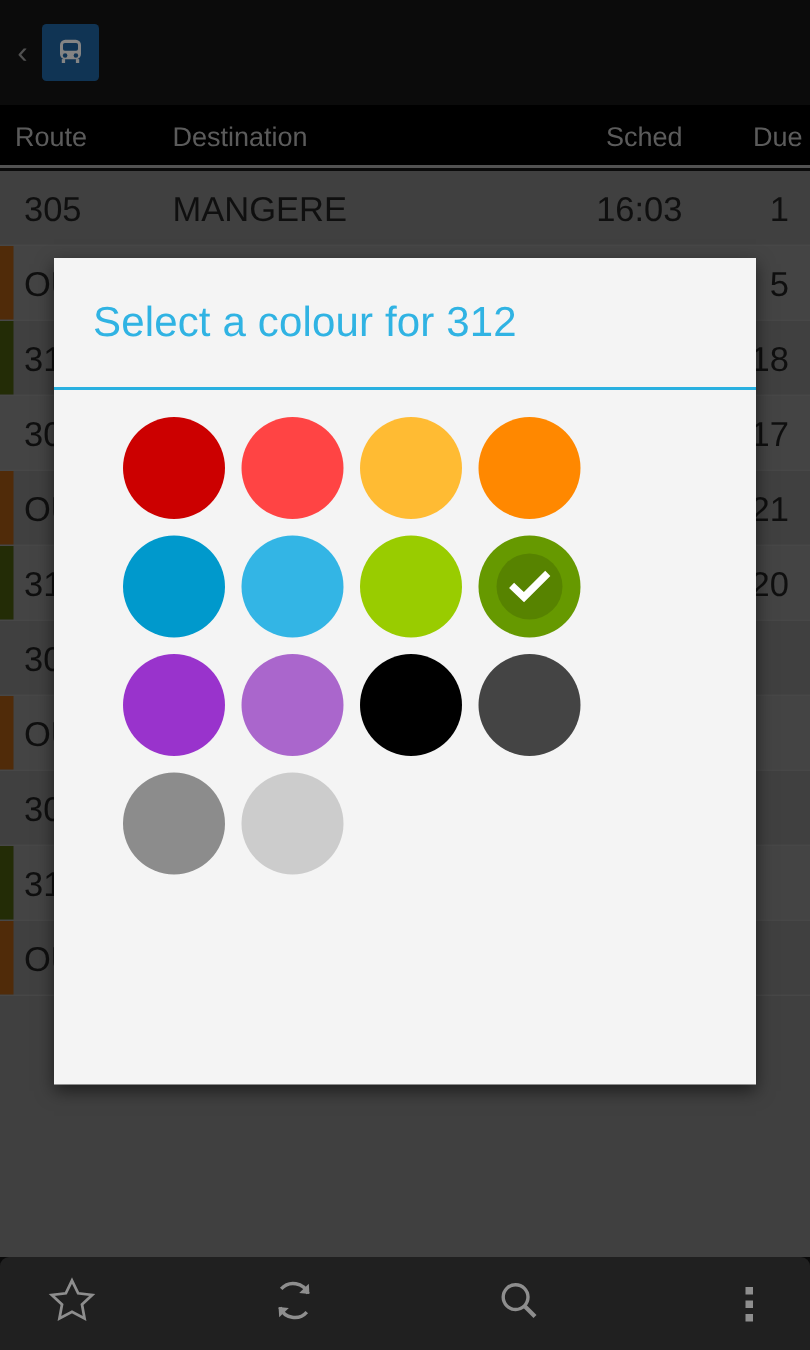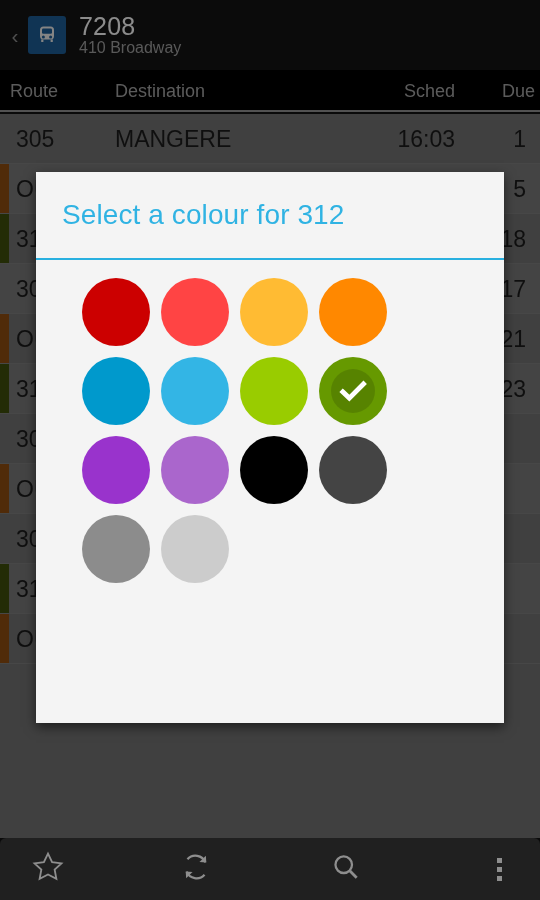--- a/index.html
+++ b/index.html
@@ -136,24 +136,20 @@
   <div id="app-badge">
     <svg width="24" height="24" viewBox="0 0 24 24" aria-hidden="true">
       <rect x="5" y="3.5" width="14" height="13" rx="3.5" fill="#e3e3e3"></rect>
       <rect x="7" y="5.6" width="10" height="5.2" rx="1.2" fill="#1d5b92"></rect>
       <circle cx="8.4" cy="14" r="1.5" fill="#1d5b92"></circle>
       <circle cx="15.6" cy="14" r="1.5" fill="#1d5b92"></circle>
       <rect x="6.2" y="16.4" width="2.2" height="2.6" fill="#e3e3e3"></rect>
       <rect x="15.6" y="16.4" width="2.2" height="2.6" fill="#e3e3e3"></rect>
     </svg>
   </div>
-  <div id="title-text">
-    <div id="stop-code">7208</div>
-    <div id="stop-name">410 Broadway</div>
-  </div>
 </div>
 
 <div id="colheader">
   <span class="ch-route">Route</span>
   <span class="ch-dest">Destination</span>
   <span class="ch-sched">Sched</span>
   <span class="ch-due">Due</span>
 </div>
 
 <div id="list">
@@ -188,21 +184,21 @@
       <div class="cell c-route">OUT</div>
       <div class="cell c-dest">LNK MT EDEN</div>
       <div class="cell c-sched">16:25</div>
       <div class="cell c-due">21</div>
     </div>
     <div class="row alt">
       <div class="stripe" style="background:#3d4d0c"></div>
       <div class="cell c-route">312</div>
       <div class="cell c-dest">ONEHUNGA</div>
       <div class="cell c-sched">16:28</div>
-      <div class="cell c-due">23</div>
+      <div class="cell c-due">20</div>
     </div>
     <div class="row">
       <div class="cell c-route">305</div>
       <div class="cell c-dest">MANGERE</div>
       <div class="cell c-sched">16:33</div>
       <div class="cell c-due"></div>
     </div>
     <div class="row alt">
       <div class="stripe" style="background:#8a4b10"></div>
       <div class="cell c-route">OUT</div>

